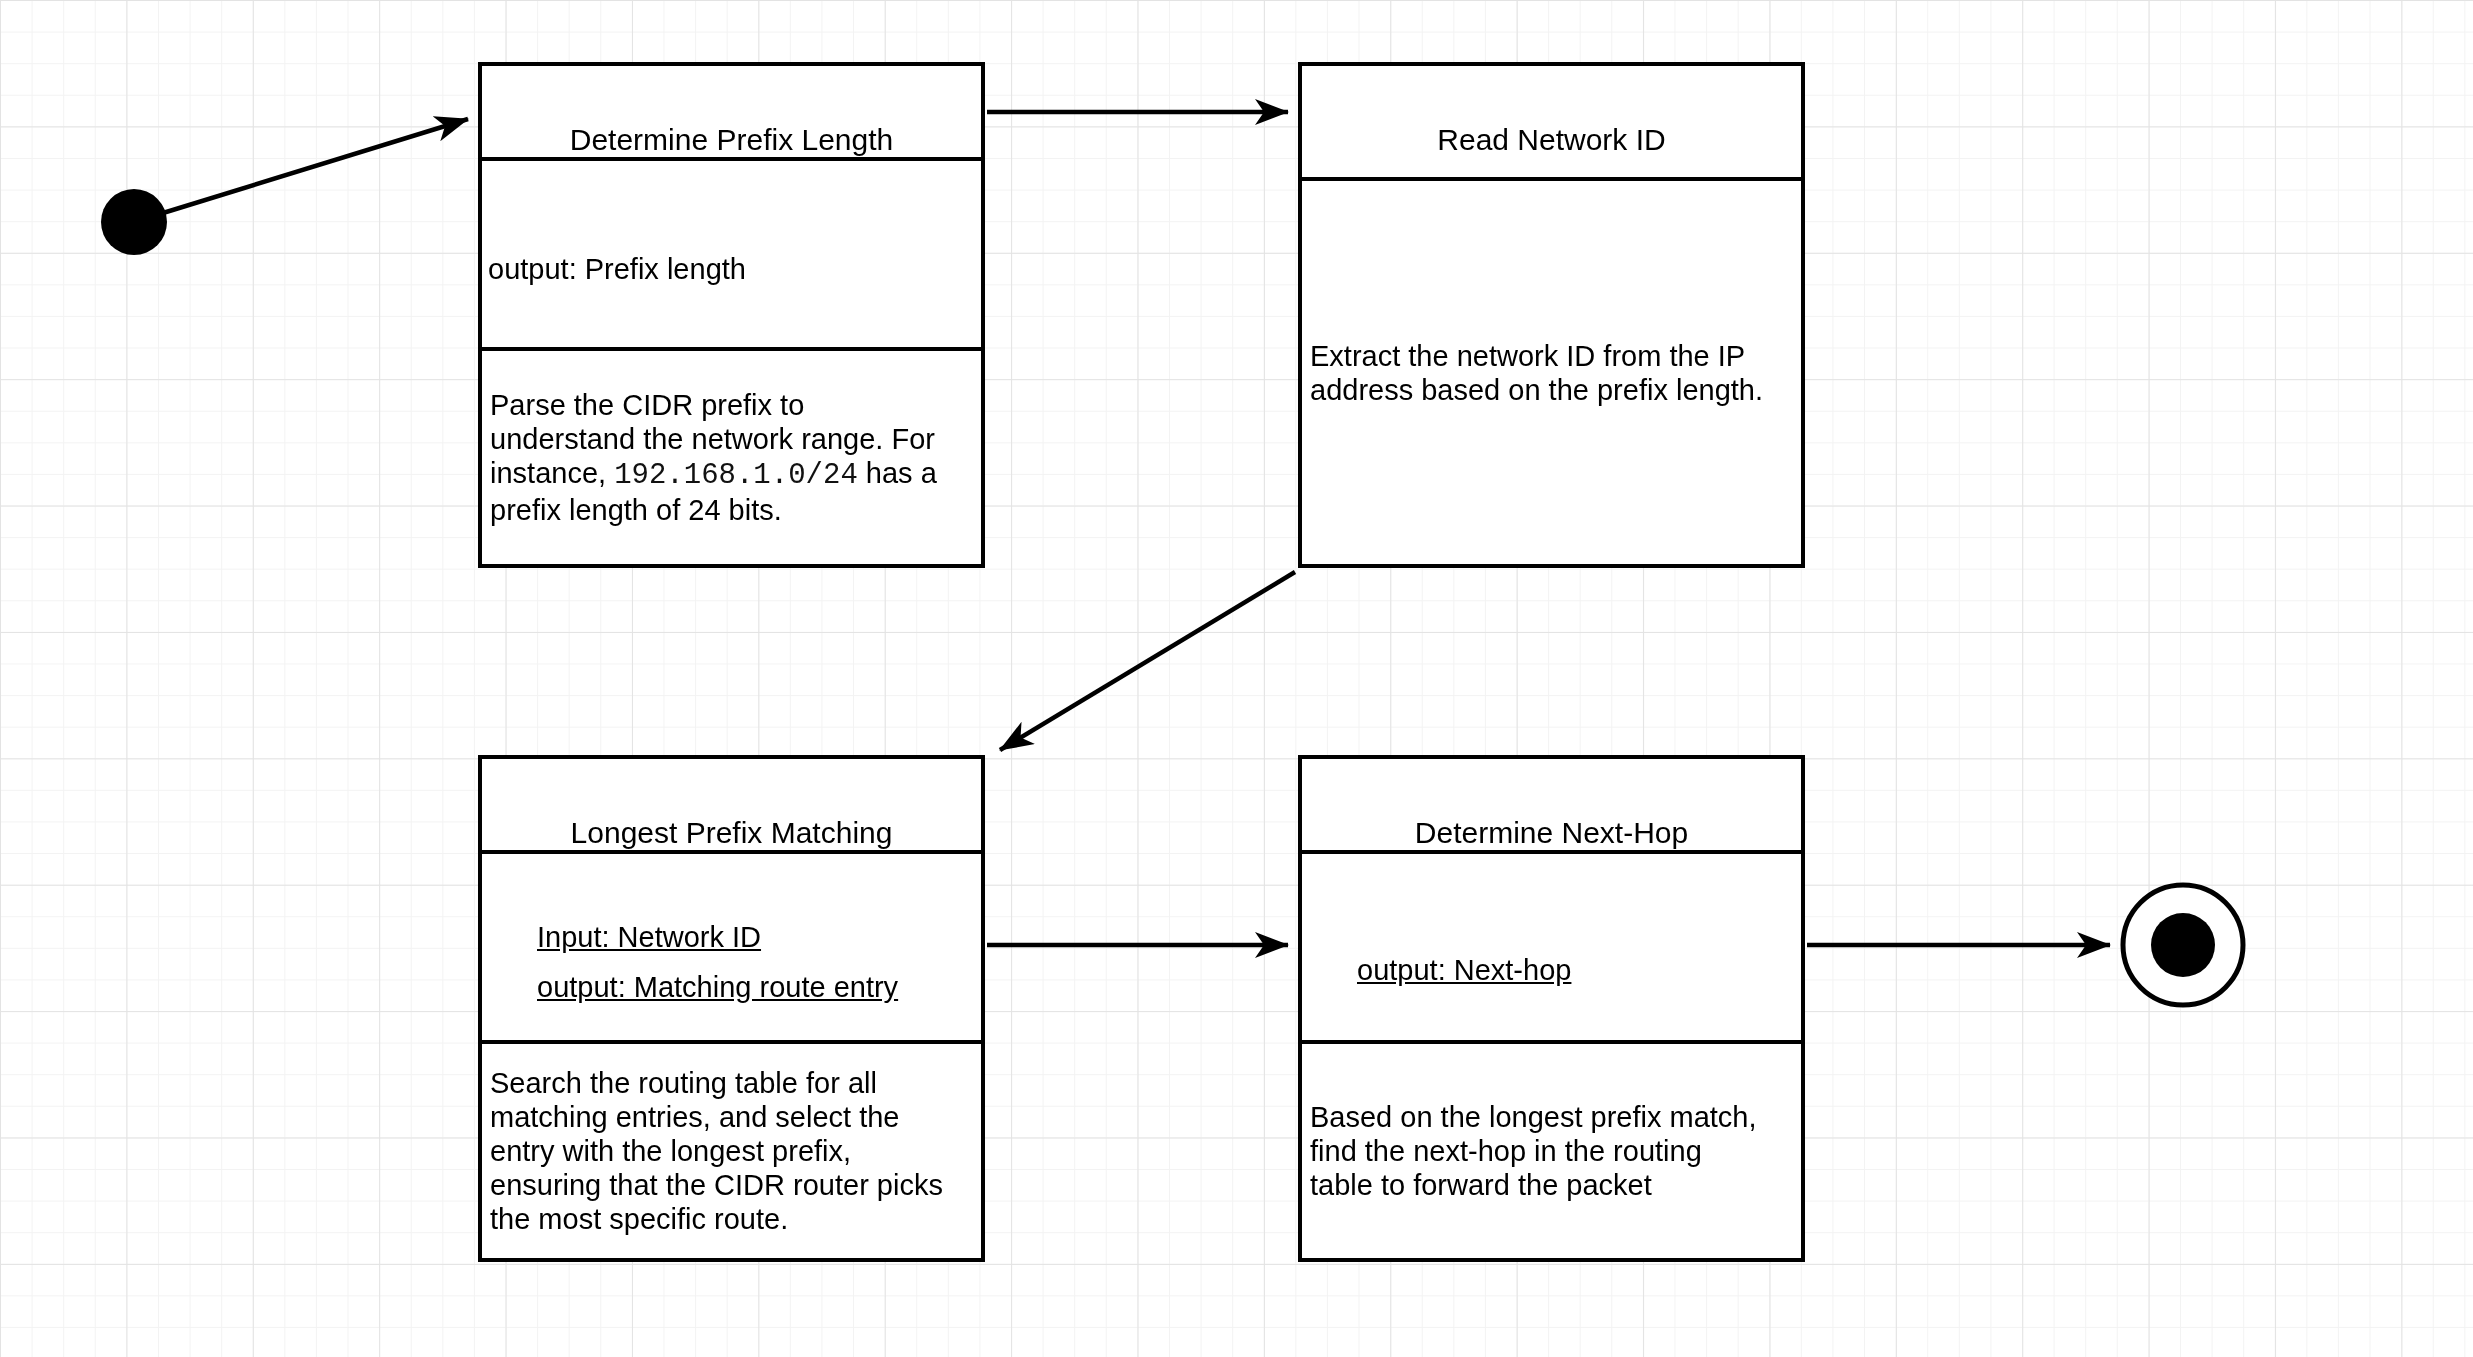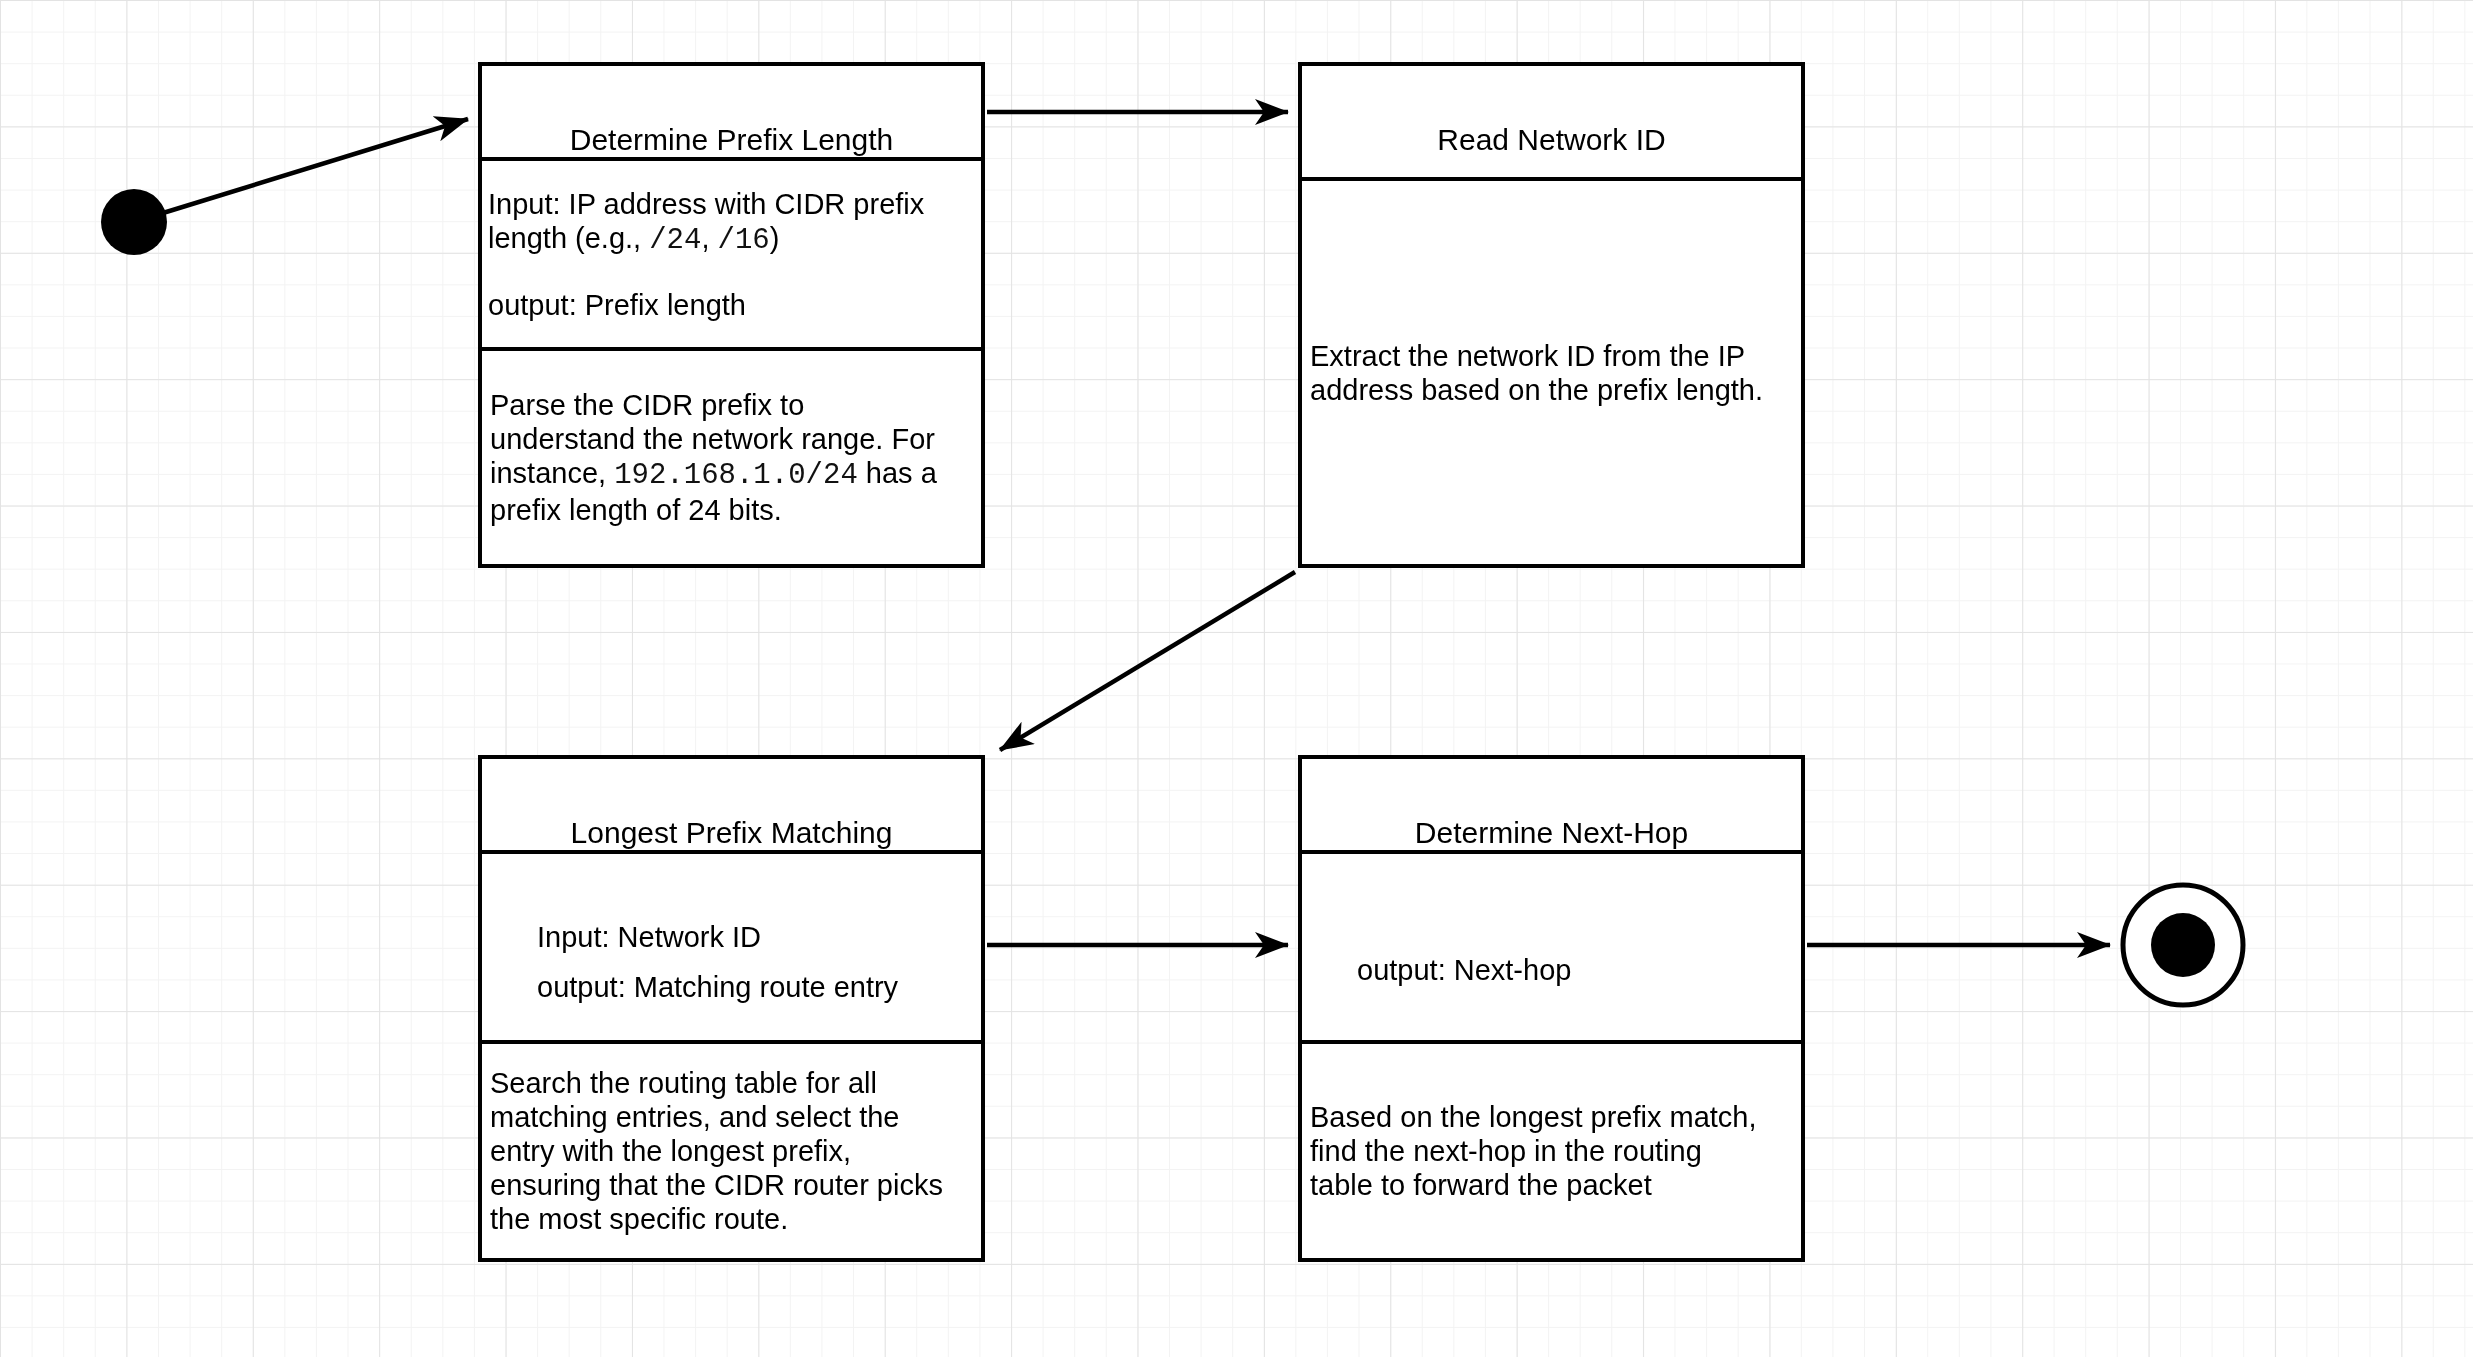--- a/index.html
+++ b/index.html
@@ -33,21 +33,21 @@
     height:91px;flex:0 0 91px;display:flex;align-items:flex-end;justify-content:center;
     font-size:30px;
   }
   .sec-io{
     height:190px;flex:0 0 190px;border-top:4px solid #000;box-sizing:border-box;
     display:flex;flex-direction:column;justify-content:center;
     font-size:29px;line-height:34px;padding:0 6px;
   }
   .sec-io p{margin:0;}
   .sec-io .io-output{margin-top:30px;}
-  .sec-io.io-indent{padding-left:55px;padding-top:30px;}
+  .sec-io.io-indent{padding-left:55px;padding-top:30px;text-decoration:underline;}
   .sec-io.io-indent .io-output{margin-top:16px;}
   .sec-desc{
     flex:1 1 auto;border-top:4px solid #000;box-sizing:border-box;
     display:flex;flex-direction:column;justify-content:center;
     font-size:29px;line-height:34px;padding-left:8px;
   }
   .sec-desc p{margin:0;}
   .desc-w1{padding-right:36px;}
   .desc-w2{padding-right:22px;}
   .desc-w3{padding-right:26px;}
@@ -80,21 +80,20 @@
 
     <circle cx="2183" cy="945" r="60" fill="#fff" stroke="#000" stroke-width="5"></circle>
     <circle cx="2183" cy="945" r="32" fill="#000"></circle>
   </svg>
 
   <div class="box" id="box1">
     <div class="sec-title">
       <span>Determine Prefix Length</span>
     </div>
     <div class="sec-io">
-      <p><span>Input: IP address with CIDR prefix length (e.g., </span><span class="mono">/24</span><span>, </span><span class="mono">/16</span><span>)</span></p>
       <p class="io-output">output: Prefix length</p>
     </div>
     <div class="sec-desc desc-w1">
       <p><span>Parse the CIDR prefix to understand the network range. For instance, </span><span class="mono">192.168.1.0/24</span><span> has a prefix length of 24 bits.</span></p>
     </div>
   </div>
 
   <div class="box" id="box2">
     <div class="sec-title">
       <span>Read Network ID</span>

